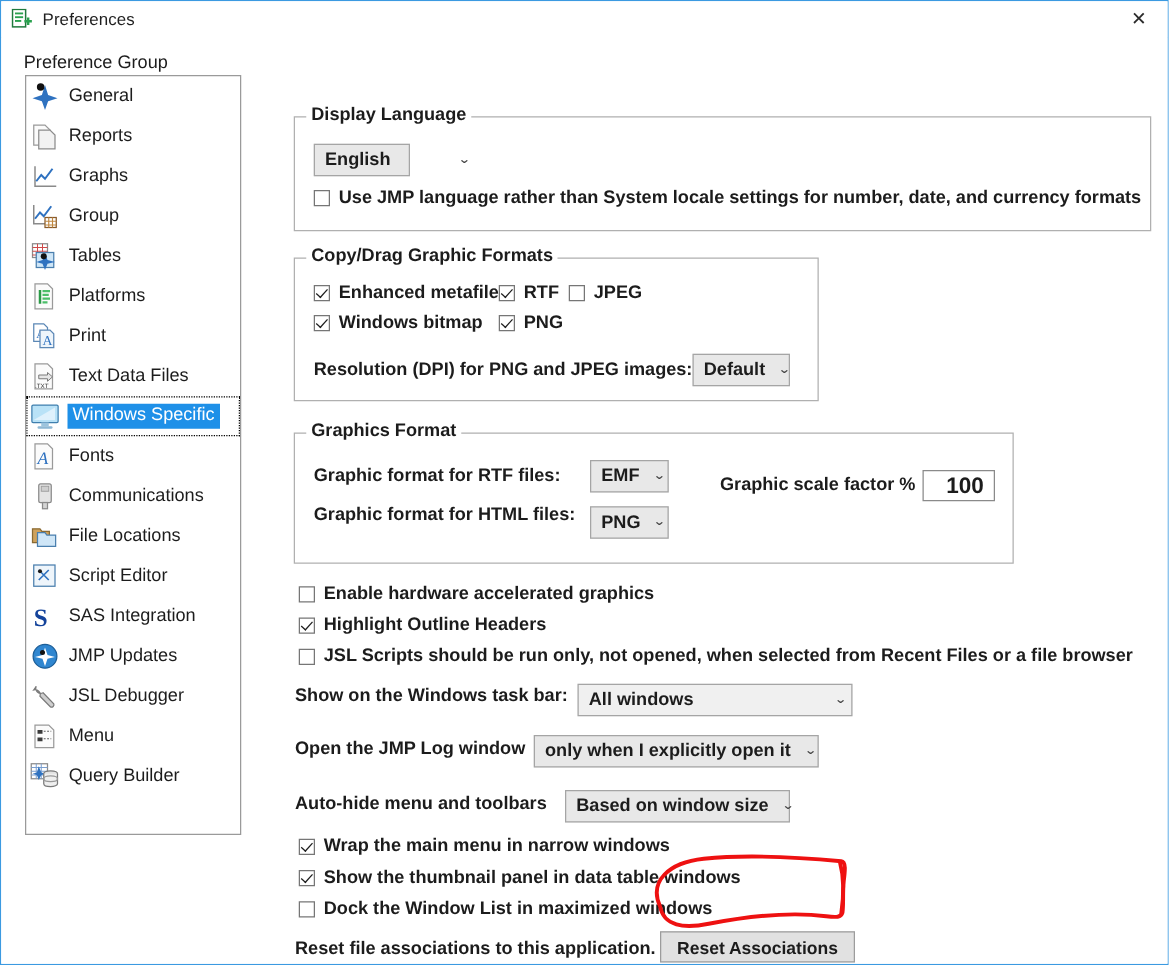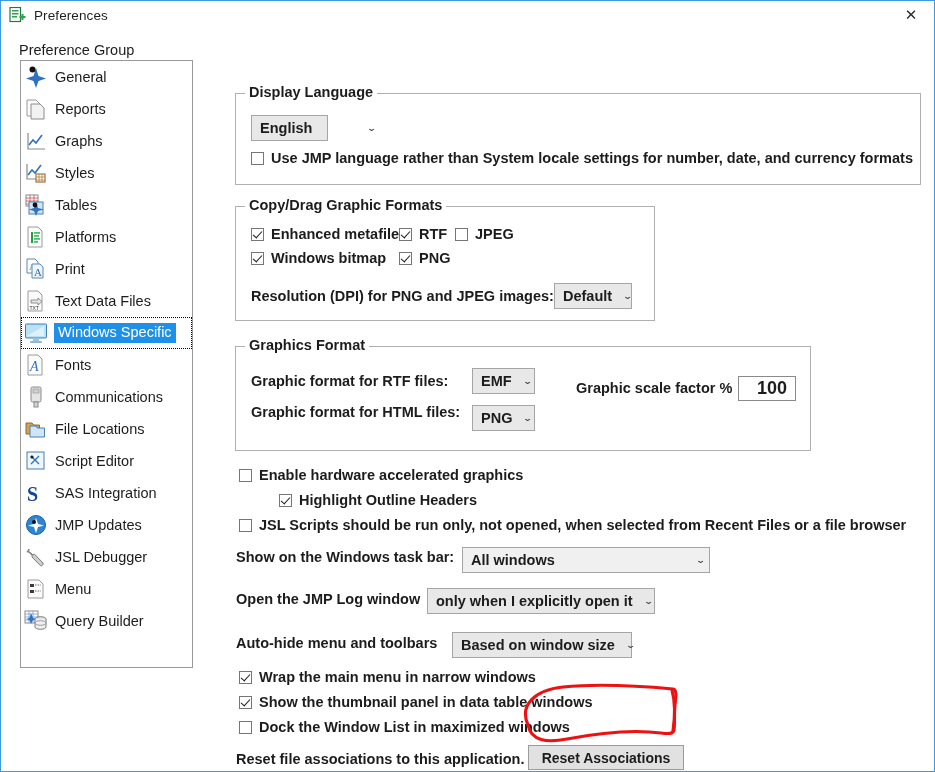--- a/index.html
+++ b/index.html
@@ -315,21 +315,21 @@
 
       <div class="side-item">
         <span class="ico">
           <svg class="ic" viewBox="0 0 26 26">
             <path d="M4 4 v15 h15" fill="none" stroke="#8a8a8a" stroke-width="1.2"></path>
             <path d="M5 15 l4-5 l3 3 l6-8" fill="none" stroke="#2f72c0" stroke-width="1.6"></path>
             <rect x="13" y="14" width="9" height="8" fill="#fff" stroke="#8a5b2a"></rect>
             <path d="M13 17 h9 M13 20 h9 M16 14 v8 M19 14 v8" stroke="#c0873f" stroke-width="0.9"></path>
           </svg>
         </span>
-        <span class="lbl">Styles</span>
+        <span class="lbl">Group</span>
       </div>
 
       <div class="side-item">
         <span class="ico">
           <svg class="ic" viewBox="0 0 26 26">
             <rect x="3" y="3" width="12" height="11" fill="#fff" stroke="#8a8a8a"></rect>
             <path d="M3 6 h12 M3 9 h12 M3 12 h12 M7 3 v11 M11 3 v11" stroke="#d04a4a" stroke-width="0.8"></path>
             <rect x="6" y="10" width="14" height="12" fill="#cfe6f7" stroke="#4a7fae"></rect>
             <path d="M13 10 L15 16 L21 17.5 L15 19 L13 24 L11 19 L6 17.5 L11 16 Z" fill="#2f72c0"></path>
             <circle cx="12" cy="13" r="2.4" fill="#111"></circle>
@@ -543,31 +543,31 @@
         <span>PNG</span>
         <span class="caret">⌄</span>
       </div>
       <div class="plain-label" style="left:373px; top:334px;">Graphic scale factor %</div>
       <div class="text-input" style="left:535px; top:330px; width:58px;">100</div>
 
       <div class="cb-row" style="left:36px; top:421px;">
         <span class="cbox"></span>
         <span class="cb-label">Enable hardware accelerated graphics</span>
       </div>
-      <div class="cb-row" style="left:36px; top:446px;margin-left:40px;">
+      <div class="cb-row" style="left:36px; top:446px;">
         <span class="cbox checked"></span>
         <span class="cb-label">Highlight Outline Headers</span>
       </div>
       <div class="cb-row" style="left:36px; top:471px;">
         <span class="cbox"></span>
         <span class="cb-label">JSL Scripts should be run only, not opened, when selected from Recent Files or a file browser</span>
       </div>
 
       <div class="plain-label" style="left:33px; top:503px;">Show on the Windows task bar:</div>
-      <div class="combo-white" style="left:259px; top:501px; width:248px;">
+      <div class="combo-white" style="left:259px; top:501px; width:220px;">
         <span>All windows</span>
         <span class="caret">⌄</span>
       </div>
 
       <div class="plain-label" style="left:33px; top:545px;">Open the JMP Log window</div>
       <div class="combo-gray" style="left:224px; top:542px; width:228px;">
         <span>only when I explicitly open it</span>
         <span class="caret">⌄</span>
       </div>
 

